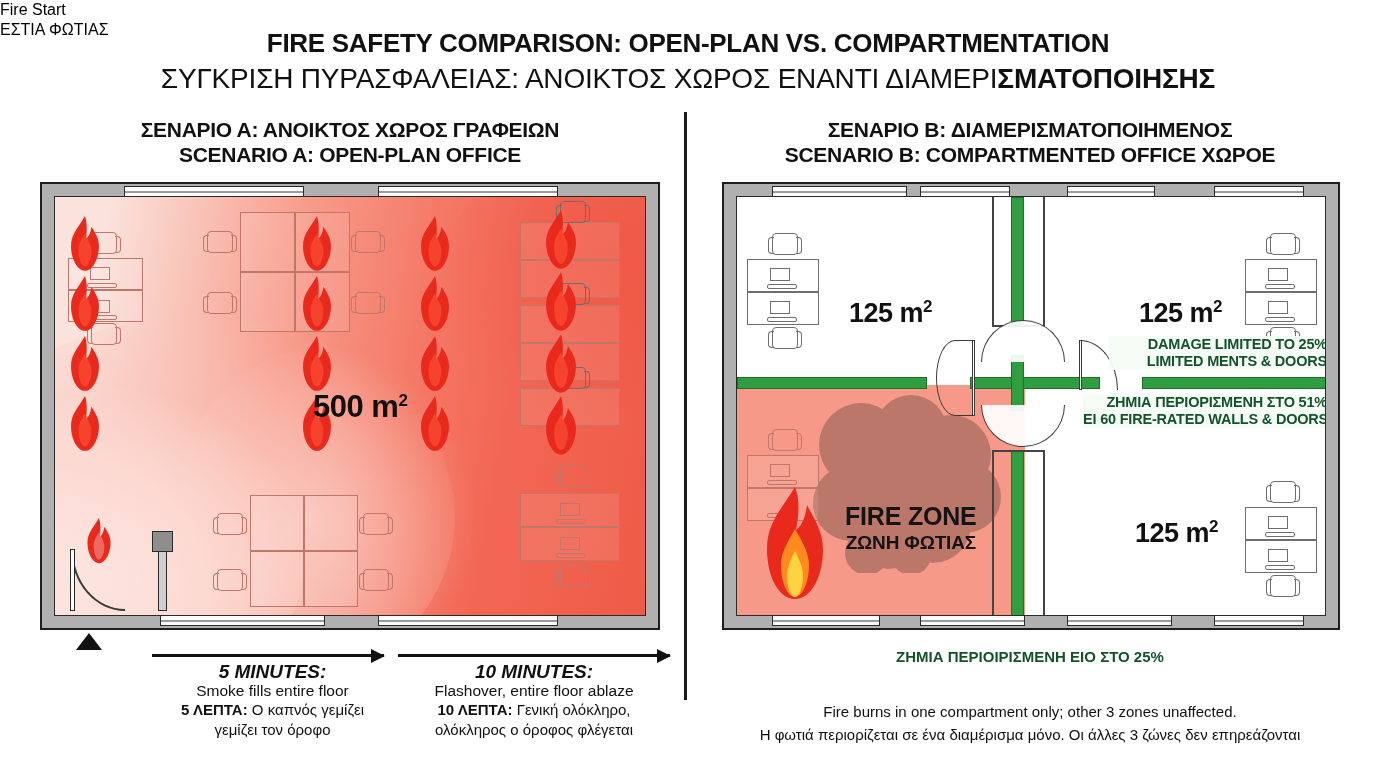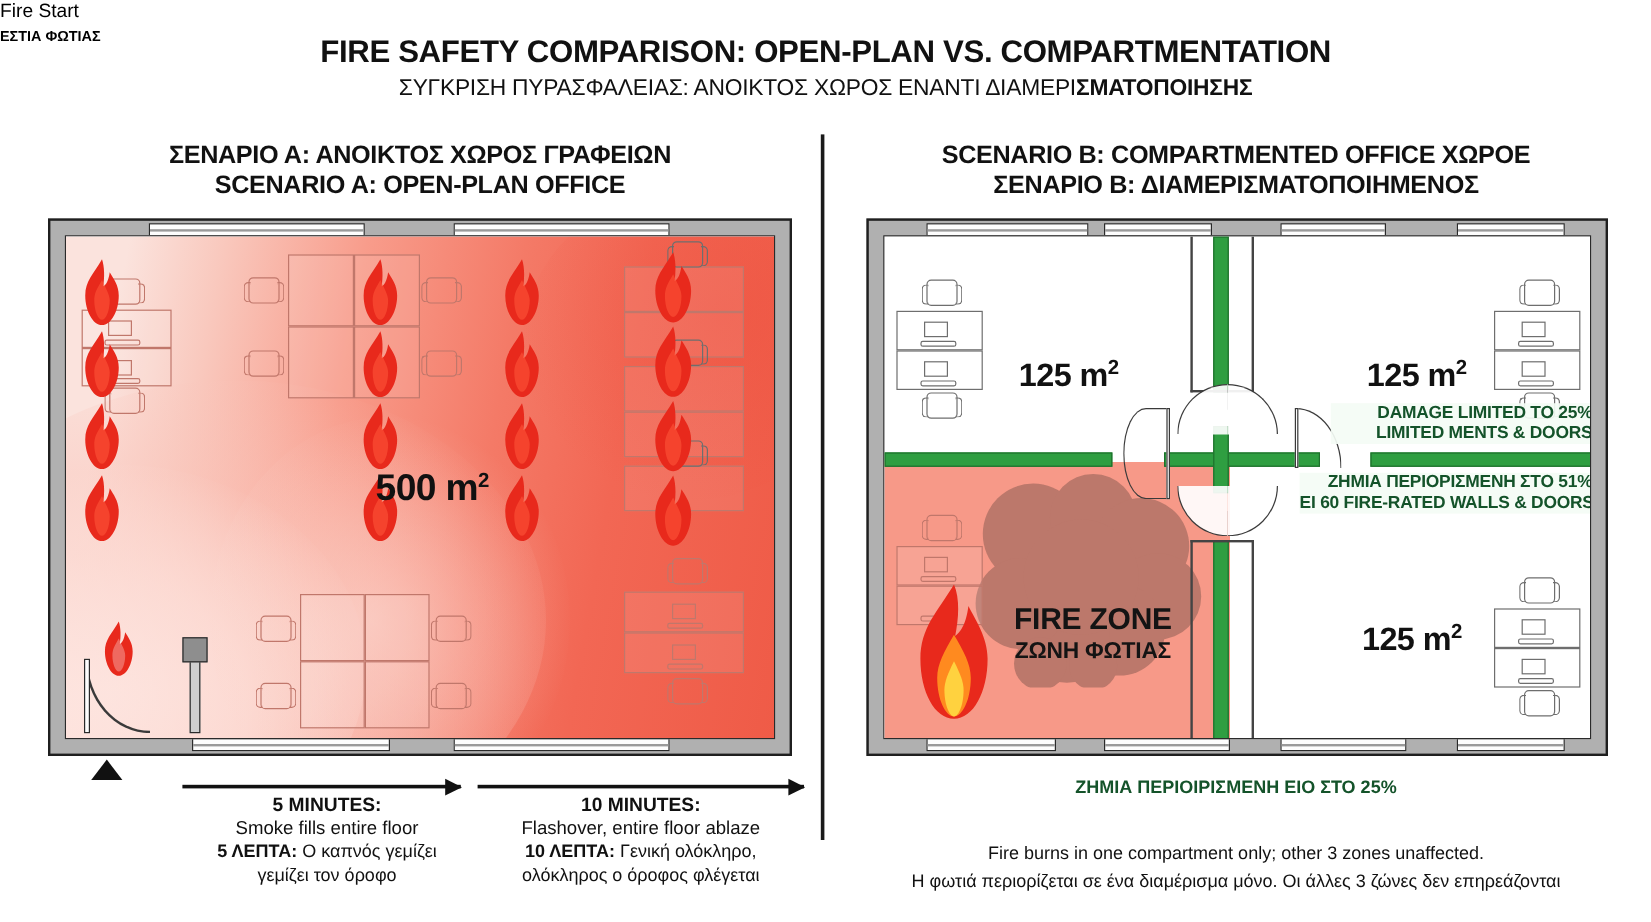--- a/index.html
+++ b/index.html
@@ -14,21 +14,21 @@
   
   .main-title{
     position:absolute; left:0; top:28px; width:1376px;
     text-align:center;
     font-size:26px; font-weight:bold; letter-spacing:-0.3px;
     color:#111;
   }
   .sub-title{
     position:absolute; left:0; top:63px; width:1376px;
     text-align:center;
-    font-size:19px; font-weight:400; letter-spacing:-0.2px;
+    font-size:28px; font-weight:400; letter-spacing:-0.2px;
     color:#111;
   }
   .sub-title b{font-weight:bold;}
 
   .scen-head{
     position:absolute; text-align:center;
     font-size:21px; font-weight:bold; line-height:25px; color:#111;
     letter-spacing:-0.3px;
   }
   #scenA-head{left:20px; top:117px; width:660px;}
@@ -142,48 +142,48 @@
   }
   .arrow{position:absolute; height:3px; background:#111;}
   .arrow::after{
     content:""; position:absolute; right:-1px; top:-5.5px;
     width:0;height:0;
     border-top:7px solid transparent; border-bottom:7px solid transparent;
     border-left:14px solid #111;
   }
 
   .cap{position:absolute; text-align:center; color:#111;}
-  .cap .hl{font-size:16px; font-weight:bold; display:block; line-height:19px;}
+  .cap .hl{font-size:19px; font-weight:bold; display:block; line-height:19px;font-style:italic;}
   .cap .sl{font-size:15.5px; font-weight:400; display:block; line-height:19px;}
   .cap .gl{font-size:15px; font-weight:400; display:block; line-height:20px;}
   .cap .gl b{font-weight:bold;}
 
   #fireStartCap{left:20px; top:655px; width:160px;}
   #fireStartCap .t1{font-size:16px; display:block; line-height:20px;}
-  #fireStartCap .t2{font-size:12px; font-weight:bold; display:block; line-height:20px;}
+  #fireStartCap .t2{font-size:16px; font-weight:normal; display:block; line-height:20px;}
 
   .capB{position:absolute; text-align:center; width:660px; left:700px; color:#111;}
   .greenCap{color:#14532a; font-size:15px; font-weight:bold; line-height:21px;}
   .plainCap{font-size:15px; line-height:23px; color:#111;}
 </style>
 </head>
 <body>
 
 <div id="root">
 
   <div class="main-title">FIRE SAFETY COMPARISON: OPEN-PLAN VS. COMPARTMENTATION</div>
   <div class="sub-title"><span>ΣΥΓΚΡΙΣΗ ΠΥΡΑΣΦΑΛΕΙΑΣ: ΑΝΟΙΚΤΟΣ ΧΩΡΟΣ ΕΝΑΝΤΙ ΔΙΑΜΕΡΙ</span><b>ΣΜΑΤΟΠΟΙΗΣΗΣ</b></div>
 
   <div class="scen-head" id="scenA-head">
     <div>ΣΕΝΑΡΙΟ Α: ΑΝΟΙΚΤΟΣ ΧΩΡΟΣ ΓΡΑΦΕΙΩΝ</div>
     <div>SCENARIO A: OPEN-PLAN OFFICE</div>
   </div>
   <div class="scen-head" id="scenB-head">
+    <div>ΣΕΝΑΡΙΟ Β: ΔΙΑΜΕΡΙΣΜΑΤΟΠΟΙΗΜΕΝΟΣ</div>
     <div>SCENARIO B: COMPARTMENTED OFFICE ΧΩΡΟΕ</div>
-    <div>ΣΕΝΑΡΙΟ Β: ΔΙΑΜΕΡΙΣΜΑΤΟΠΟΙΗΜΕΝΟΣ</div>
   </div>
 
   <div class="divider"></div>
 
   <div class="plan" id="planA">
     <div class="shell"></div>
 
     <div class="win h" style="left:84px; top:4px; width:180px;"></div>
     <div class="win h" style="left:338px; top:4px; width:180px;"></div>
 

